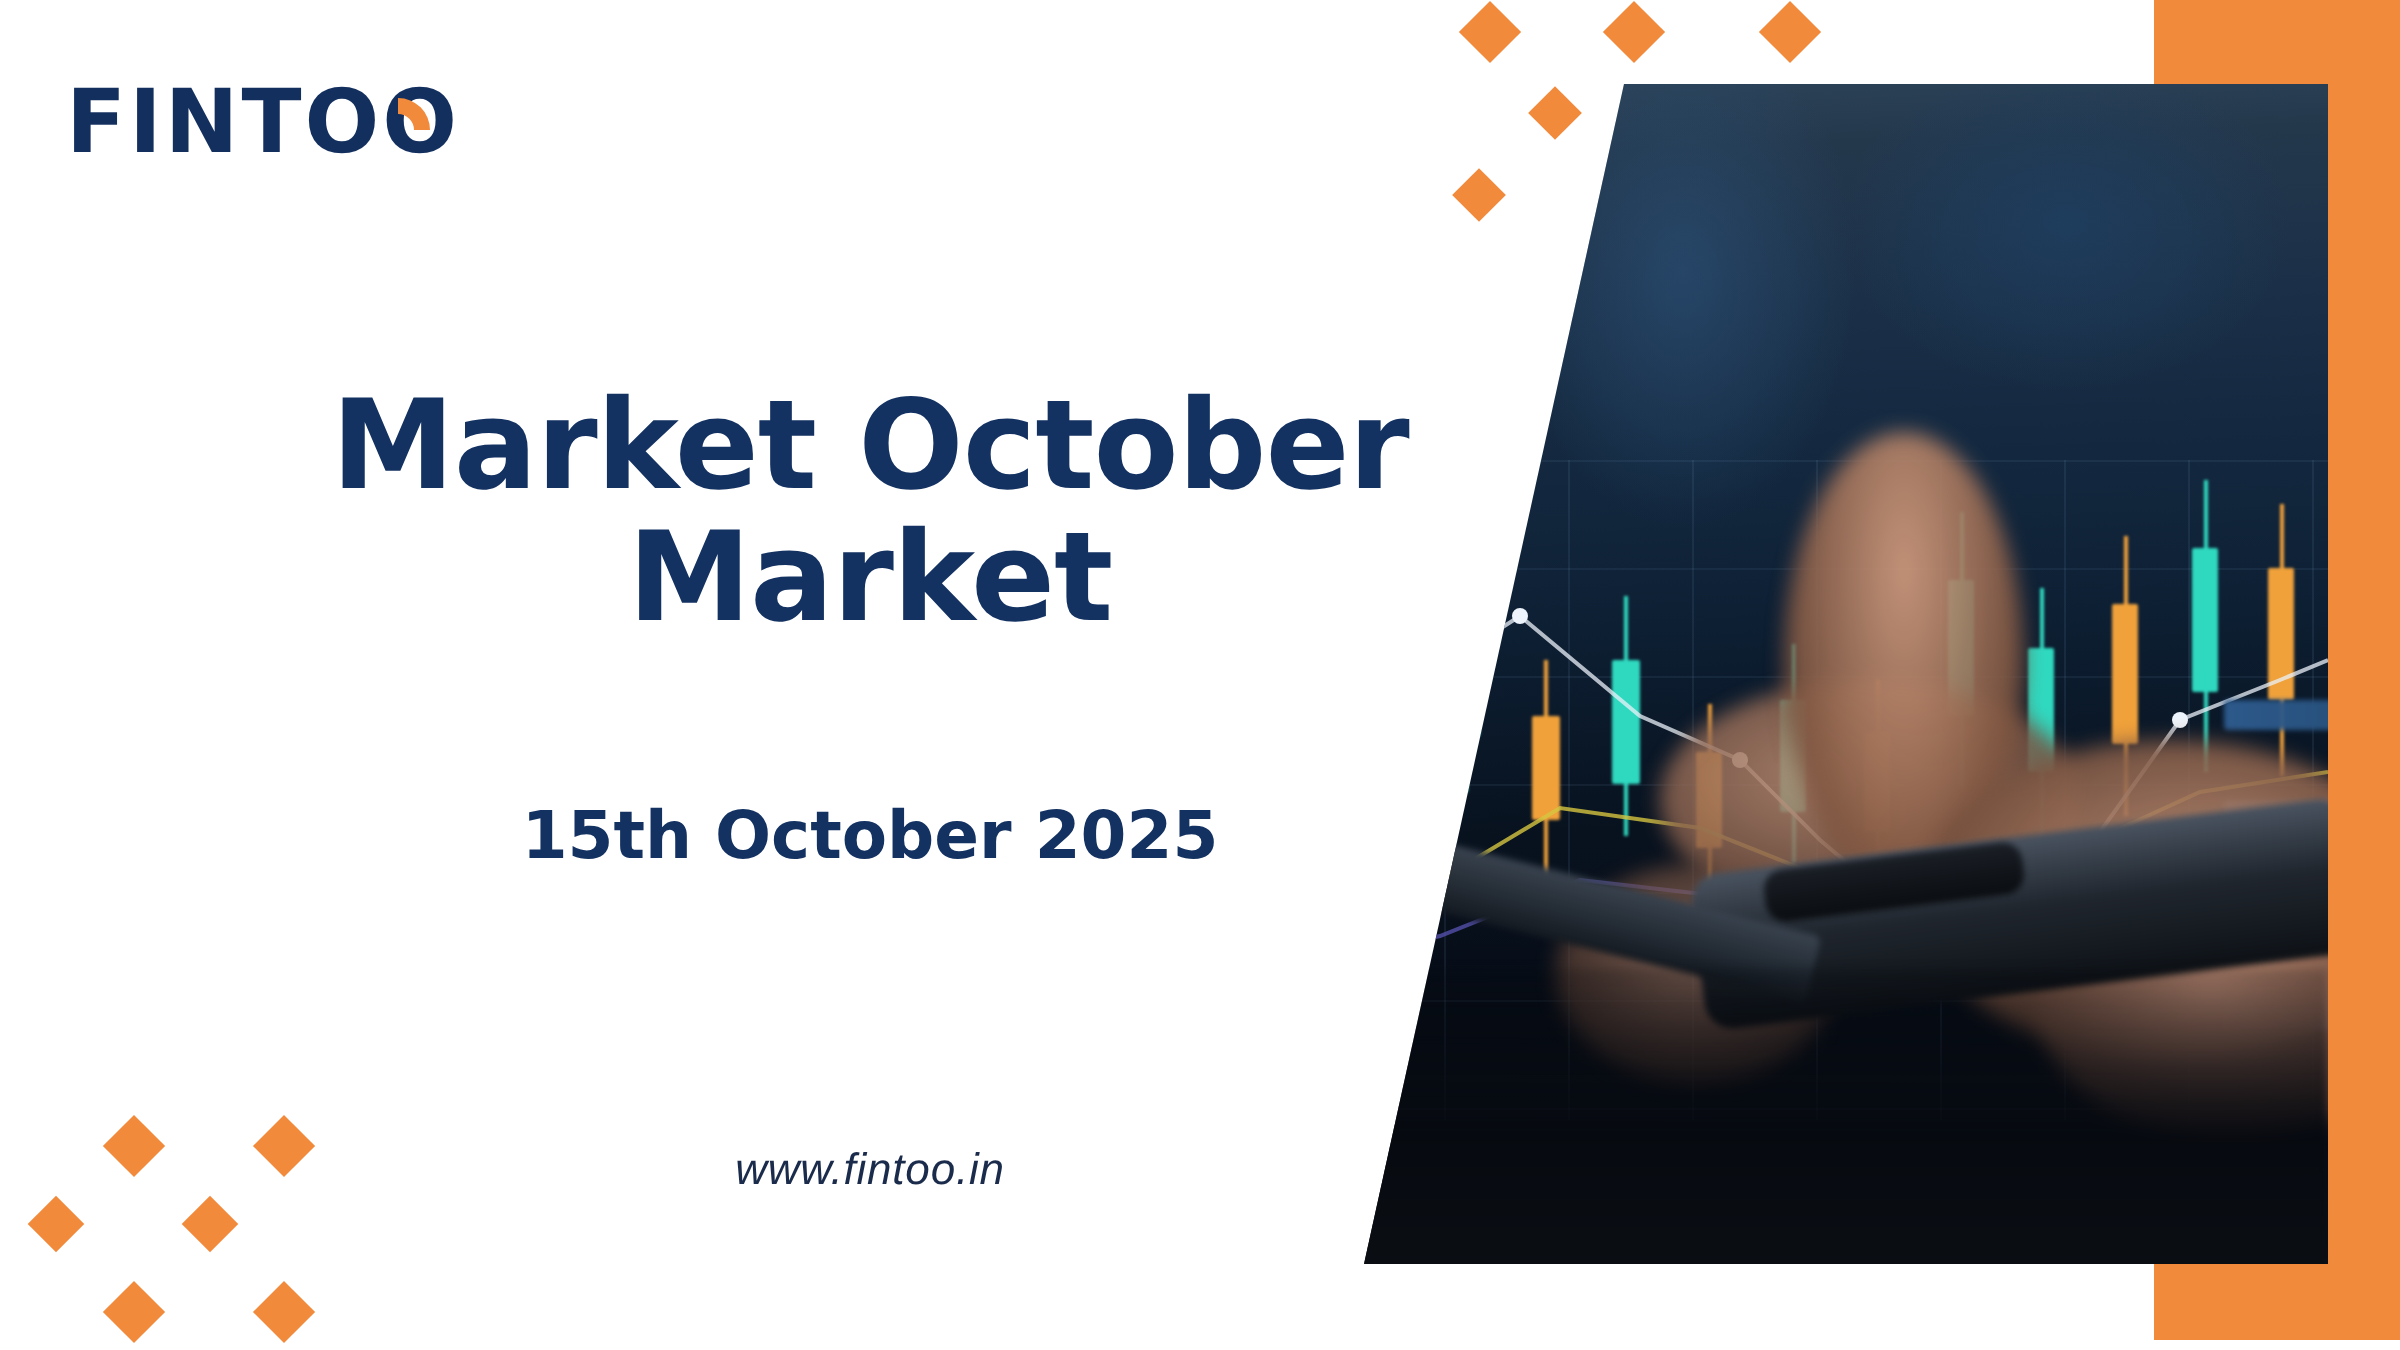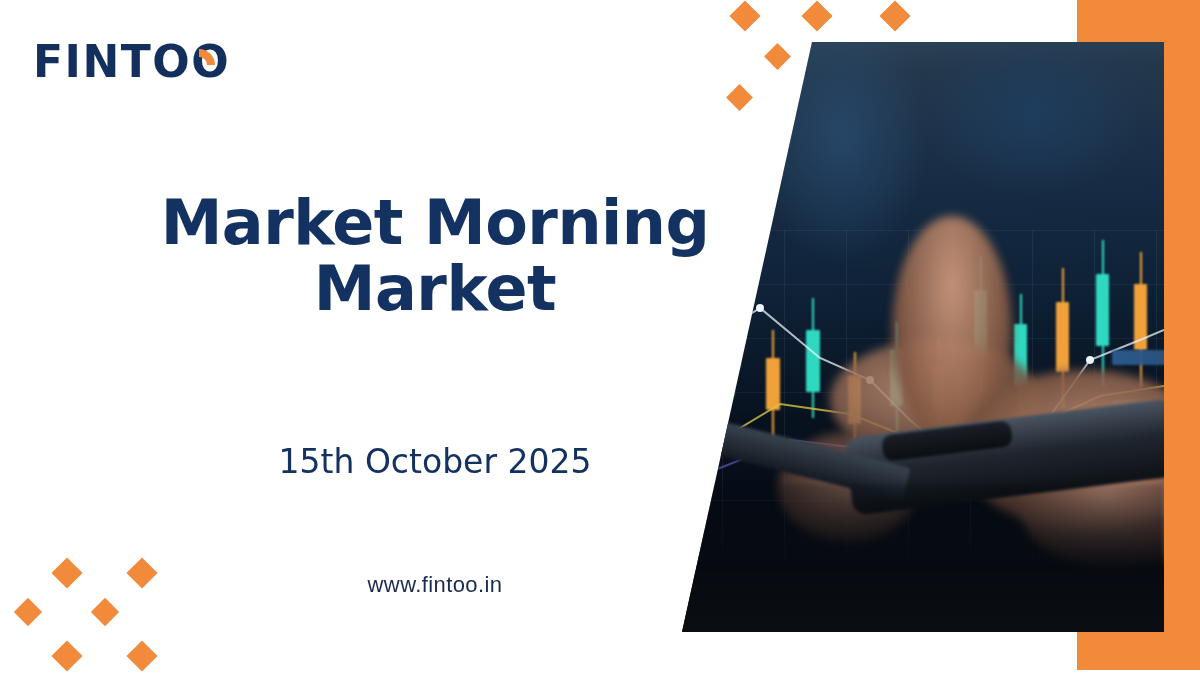--- a/index.html
+++ b/index.html
@@ -68,36 +68,36 @@
     letter-spacing: -0.5px;
   }
   .subhead {
     position: absolute;
     left: 100px;
     top: 398px;
     width: 670px;
     text-align: center;
     color: #133262;
     font-family: "DejaVu Sans", sans-serif;
-    font-weight: normal;
+    font-weight: bold;
     font-size: 33px;
     letter-spacing: 0px;
-    margin-top: 44px;
   }
   .website {
     position: absolute;
     left: 100px;
     top: 572px;
     width: 670px;
     text-align: center;
     color: #1B2B4B;
     font-family: "Liberation Sans", sans-serif;
     font-weight: normal;
     font-size: 22px;
     letter-spacing: 0.4px;
+    font-style: italic;
   }
 
   
   .diamond {
     position: absolute;
     background: #F0893A;
     transform: rotate(45deg);
   }
 
   
@@ -251,21 +251,21 @@
   </div>
 
   <div class="logo">
     <span class="logo-text">FINTOO</span>
     <svg class="logo-mark" viewBox="0 0 44 44">
       <path d="M22 6 A16 16 0 0 1 38 22 L30 22 A8 8 0 0 0 22 14 Z" fill="#F28A3C"></path>
     </svg>
   </div>
 
   <div class="headline">
-    <div>Market Morning</div>
+    <div>Market October</div>
     <div>Market</div>
   </div>
 
   <div class="subhead">15th October 2025</div>
 
   <div class="website">www.fintoo.in</div>
 
   <div id="diamond-layer">
       <div class="diamond" style="left: 734px; top: 5px; width: 22px; height: 22px; background: rgb(242, 138, 60);"></div>
       <div class="diamond" style="left: 806px; top: 5px; width: 22px; height: 22px; background: rgb(242, 138, 60);"></div>

